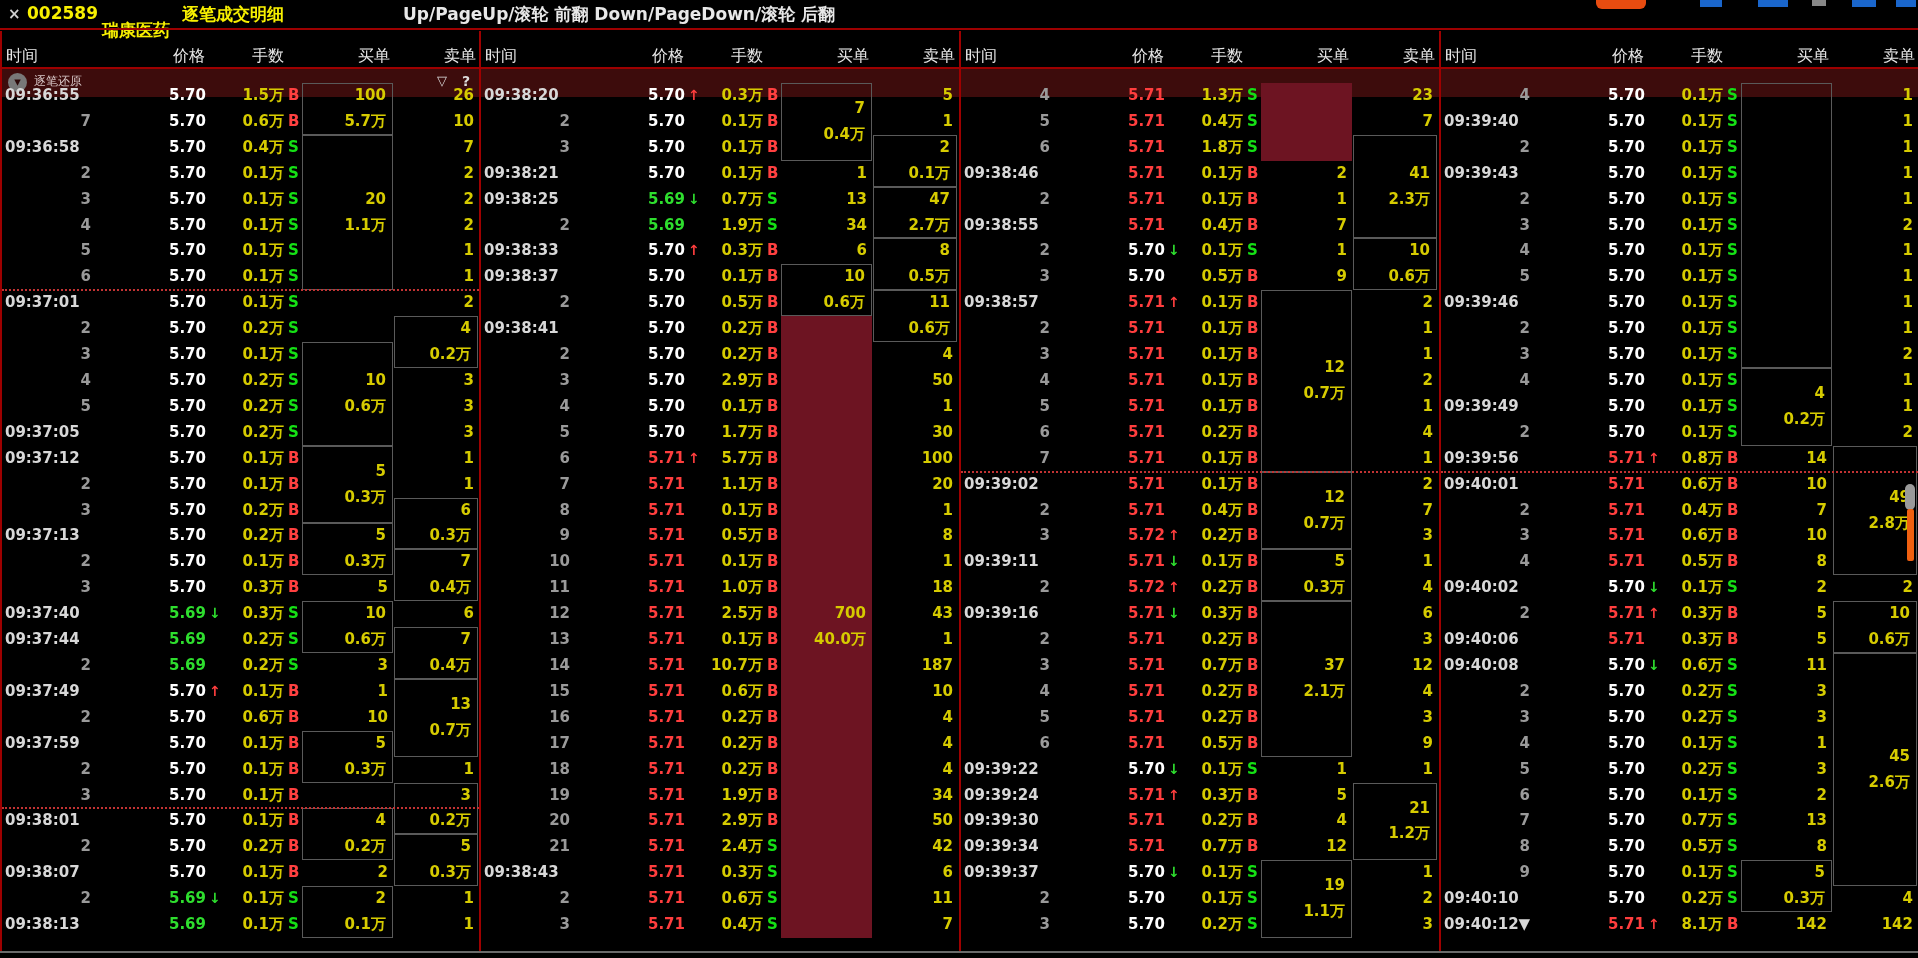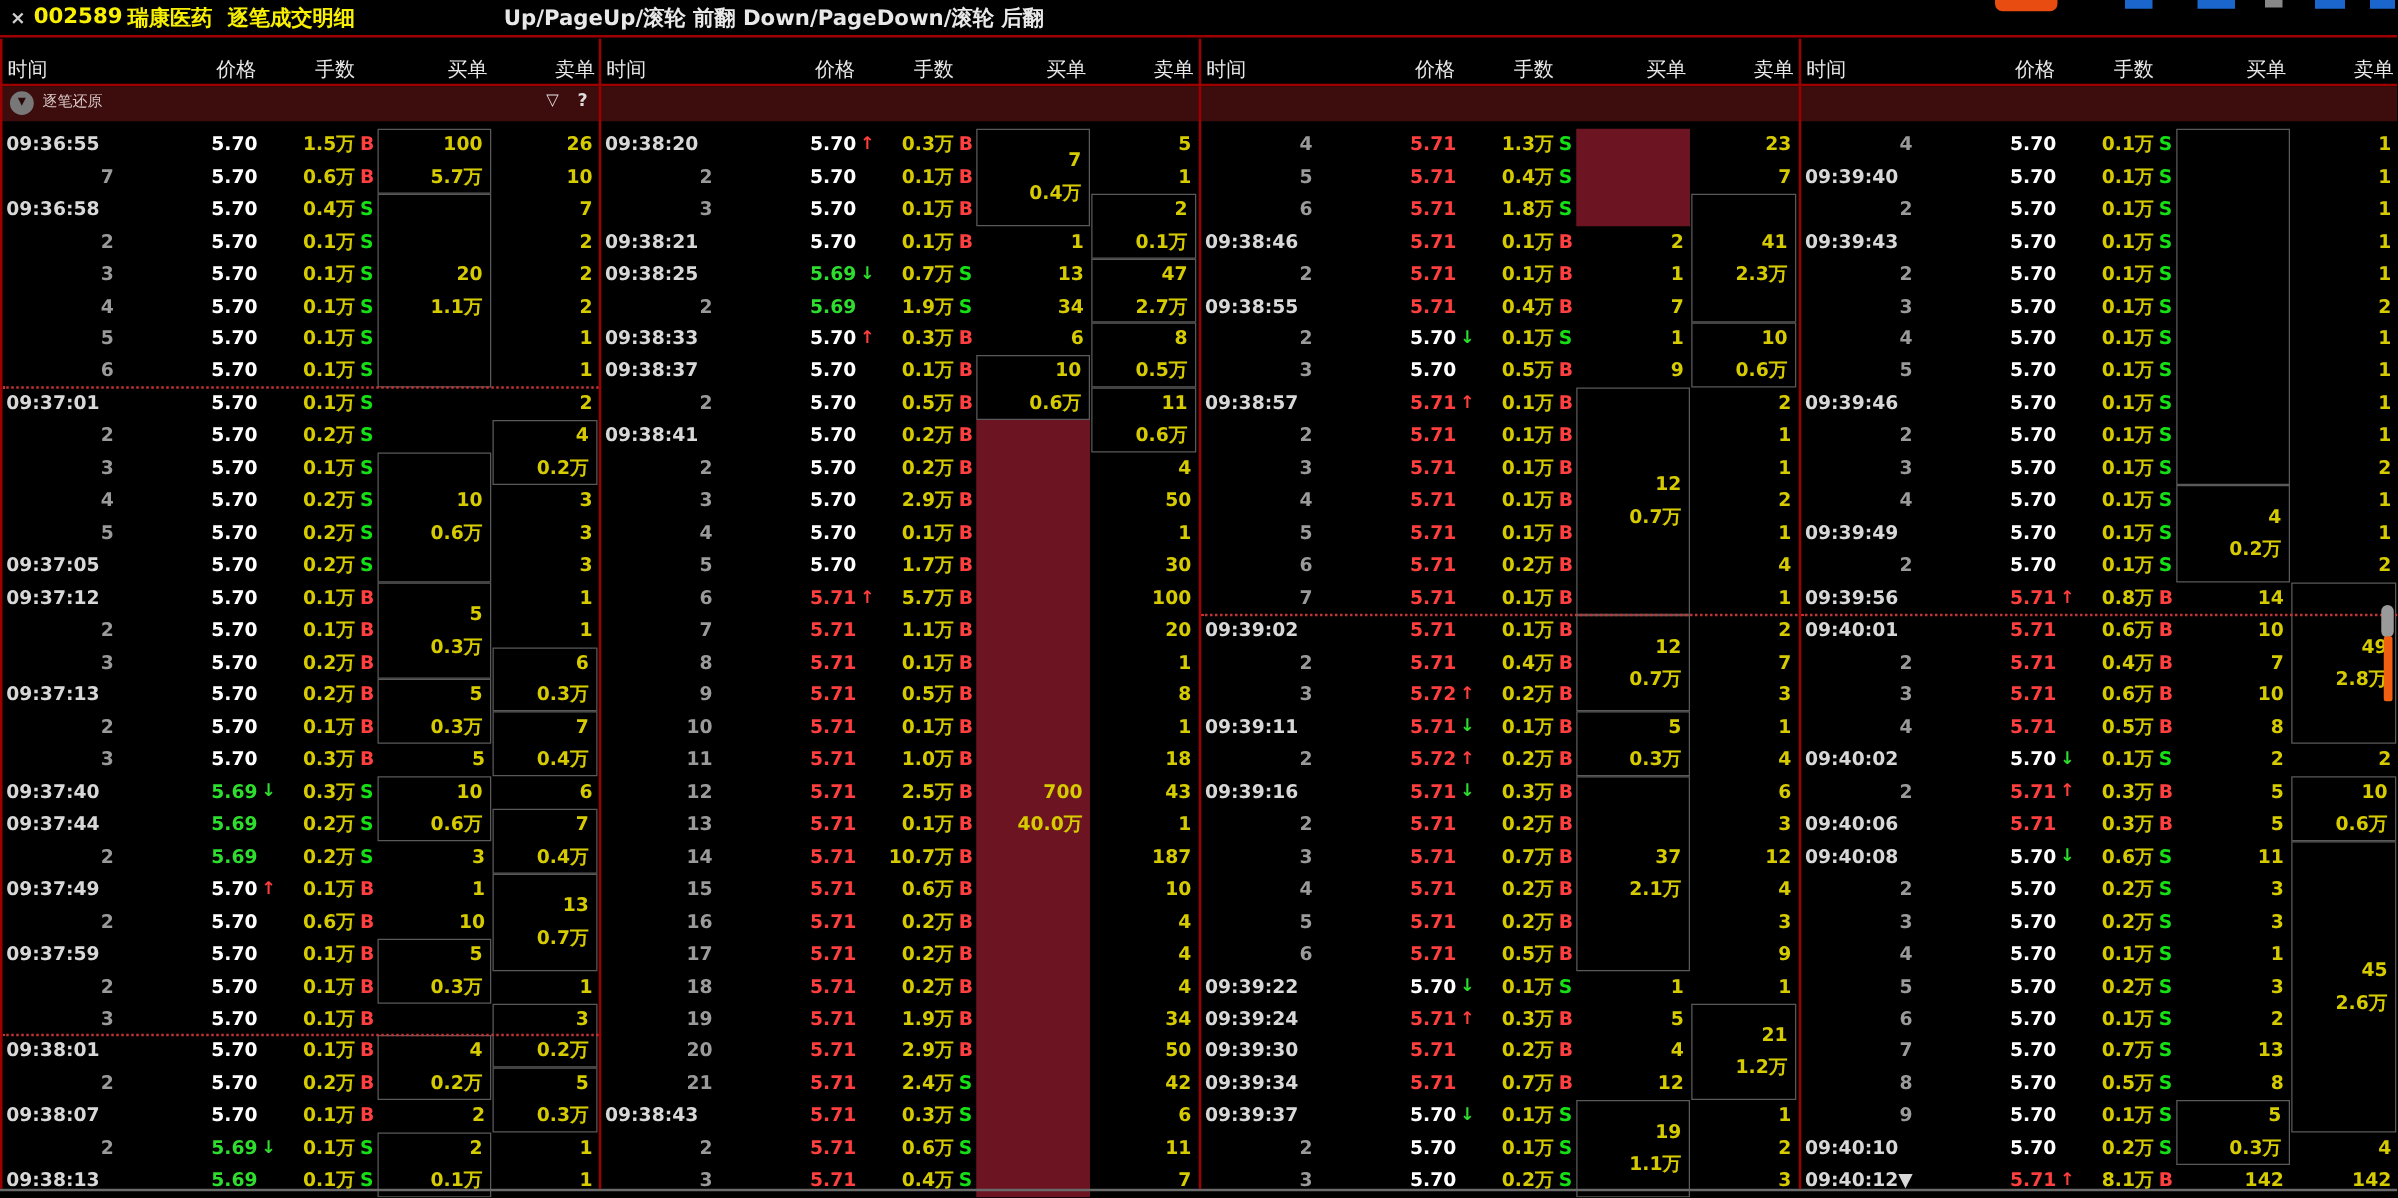--- a/index.html
+++ b/index.html
@@ -2,42 +2,42 @@
 <html><head>
 <meta charset="utf-8">
 <style>
   html,body{margin:0;padding:0;background:#000;}
   #app{position:relative;width:1918px;height:958px;background:#000;overflow:hidden;
        font-family:"DejaVu Sans","Liberation Sans",sans-serif;font-weight:bold;}
   
   .titlebar{position:absolute;left:0;top:0;width:100%;height:28px;}
   .tclose{position:absolute;left:8px;top:5px;color:#cfcfcf;font-size:15px;}
   .tcode{position:absolute;left:27px;top:3px;color:#f8f000;font-size:17px;}
-  .tname{position:absolute;left:102px;top:3px;color:#f8f000;font-size:17px;}
+  .tname{position:absolute;left:102px;top:19px;color:#f8f000;font-size:17px;}
   .tview{position:absolute;left:182px;top:3px;color:#f8f000;font-size:17px;}
   .thint{position:absolute;left:403px;top:3px;color:#e8e8e8;font-size:17px;}
   .logo-bit{position:absolute;top:0;}
   .redline{position:absolute;left:0;width:100%;height:2px;background:#9e0000;}
   
   .groupbar{position:absolute;left:0;top:69px;width:100%;height:28px;background:#3d0c0c;}
   .gcirc{position:absolute;left:8px;top:4px;width:19px;height:19px;border-radius:50%;
          background:#787878;color:#2b0808;font-size:13px;line-height:18px;text-align:center;}
   .glabel{position:absolute;left:34px;top:4px;color:#d9c9c9;font-size:12px;font-weight:normal;}
   .gfilter{position:absolute;left:437px;top:4px;color:#ddd;font-size:13px;}
   .ghelp{position:absolute;left:462px;top:4px;color:#ddd;font-size:14px;}
   
   .pane{position:absolute;top:31px;width:477px;height:921px;}
   .ch{position:absolute;bottom:0;color:#e8e8e8;font-size:16px;font-weight:normal;white-space:nowrap;}
   .phead{position:absolute;left:0;top:0;width:477px;height:36px;}
   .ch0{left:4px;text-align:center;}
   .ch1{left:103px;width:100px;text-align:right;}
   .ch2{left:182px;width:100px;text-align:right;}
   .ch3{left:288px;width:100px;text-align:right;}
   .ch4{left:374px;width:100px;text-align:right;}
-  .rows{position:absolute;left:0;top:72px;width:477px;height:855px;}
+  .rows{position:absolute;left:0;top:52px;width:477px;height:855px;}
   .row{position:absolute;left:0;width:477px;height:25.91px;line-height:25.91px;font-size:15px;}
   .c{position:absolute;top:0;height:100%;white-space:nowrap;}
   .time{left:3px;width:86px;color:#d8d8d8;}
   .time.seq{text-align:right;color:#9a9a9a;}
   .price{left:100px;width:104px;text-align:right;}
   .pw{color:#ffffff;} .pr{color:#ff3e3e;} .pg{color:#2ede2e;}
   .arr{left:207px;width:16px;font-size:14px;}
   .au{color:#ff3e3e;} .ad{color:#2ede2e;}
   .lots{left:158px;width:124px;text-align:right;color:#d6cb00;}
   .side{left:286px;width:14px;}

